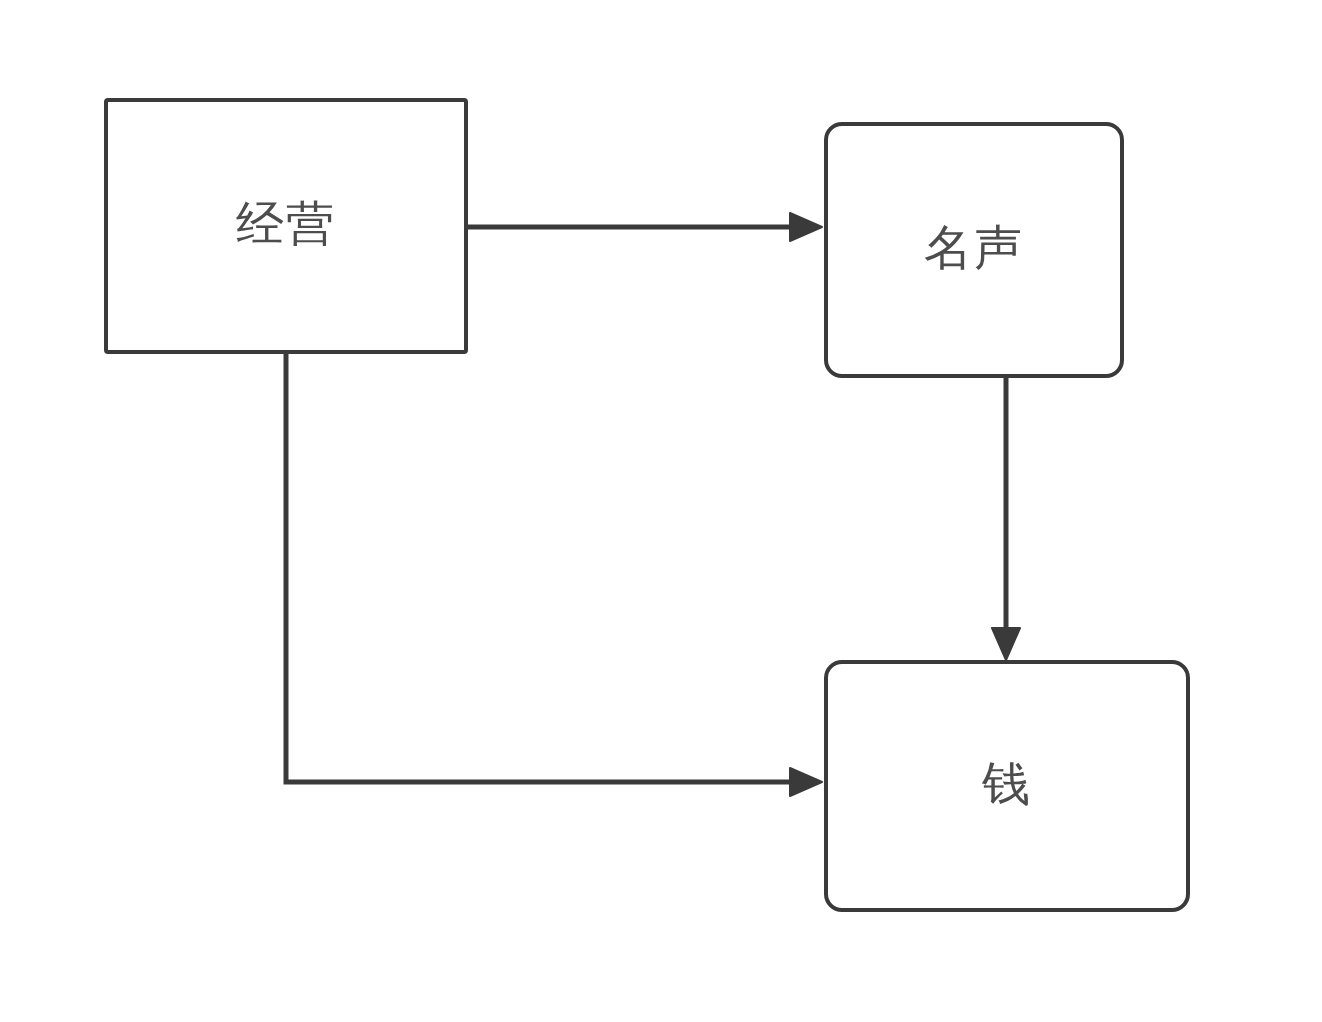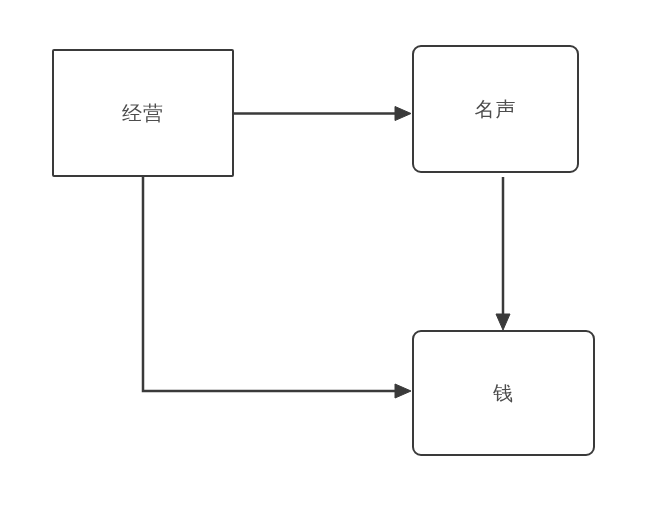--- a/index.html
+++ b/index.html
@@ -37,21 +37,21 @@
     position: absolute;
     box-sizing: border-box;
     border: 2.5px solid var(--stroke, #3a3a3a);
     background: #ffffff;
     display: flex;
     align-items: center;
     justify-content: center;
   }
   .node .label {
     color: var(--text, #4d4d4d);
-    font-size: 20px;
+    font-size: 24px;
     line-height: 1;
     letter-spacing: 1px;
     user-select: none;
   }
   .sharp { border-radius: 2px; }
   .round { border-radius: 9px; }
 </style>
 </head>
 <body>
 
@@ -72,21 +72,21 @@
     <g>
       <polyline class="edge" points="143,177 143,391 396,391"></polyline>
       <polygon class="head" points="411,391 395,384 395,398"></polygon>
     </g>
   </svg>
 
   <div class="node sharp" style="left:52px; top:49px; width:182px; height:128px;">
     <span class="label">经营</span>
   </div>
 
-  <div class="node round" style="left:412px; top:45px; width:167px; height:128px;">
+  <div class="node round" style="left:412px; top:61px; width:150px; height:128px;">
     <span class="label">名声</span>
   </div>
 
   <div class="node round" style="left:412px; top:330px; width:183px; height:126px;">
     <span class="label">钱</span>
   </div>
 
 </div>
 
 </body></html>

